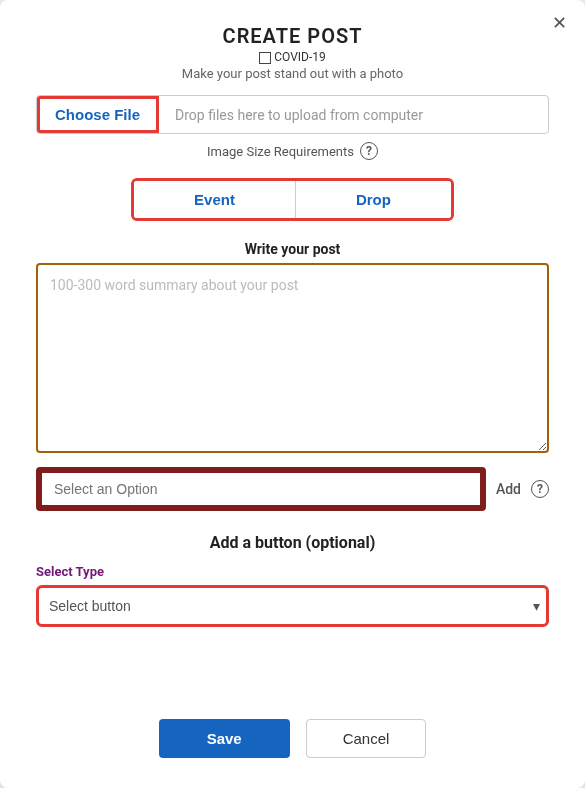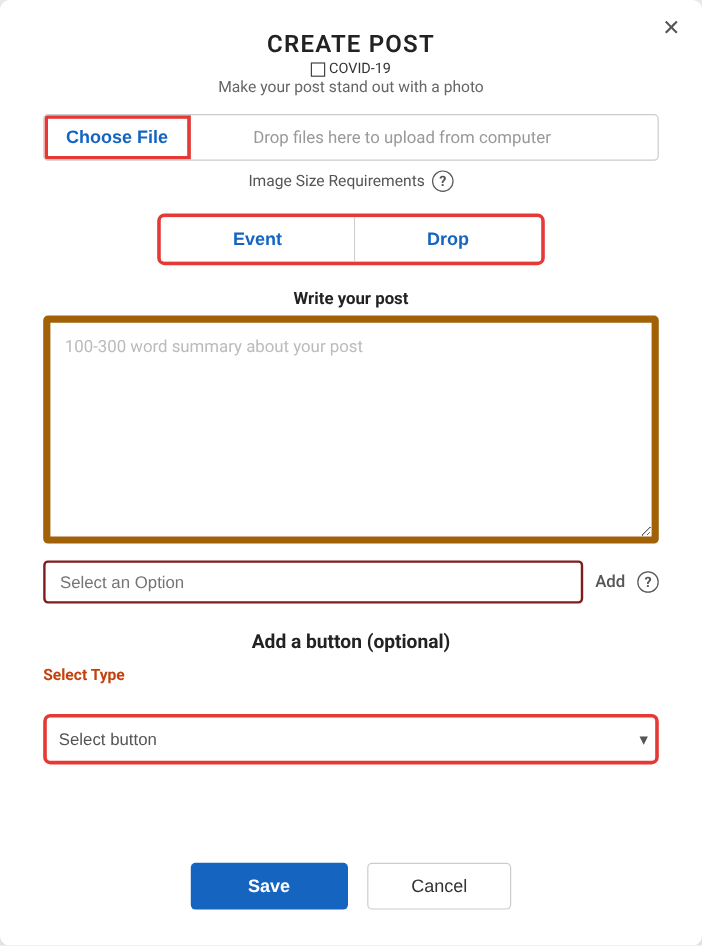--- a/index.html
+++ b/index.html
@@ -71,21 +71,20 @@
     }
 
     
     .file-upload-row {
       display: flex;
       align-items: stretch;
       border: 1px solid #ccc;
       border-radius: 4px;
       overflow: hidden;
       margin-bottom: 8px;
-      gap: 36px;
     }
 
     .choose-file-btn {
       background: #fff;
       border: none;
       border-right: 1px solid #ccc;
       outline: 3px solid #e53935;
       outline-offset: -3px;
       padding: 10px 18px;
       font-size: 15px;
@@ -161,21 +160,21 @@
       text-align: center;
       font-size: 14px;
       font-weight: 700;
       color: #222;
       margin-bottom: 6px;
     }
 
     .post-textarea {
       width: 100%;
       min-height: 190px;
-      border: 6px solid #a16207;
+      border: 2px solid #a16207;
       border-radius: 4px;
       padding: 12px;
       font-size: 14px;
       color: #bbb;
       resize: vertical;
       outline: none;
       font-family: inherit;
       margin-bottom: 14px;
     }
 
@@ -192,21 +191,21 @@
 
     .location-row {
       display: flex;
       align-items: center;
       gap: 10px;
       margin-bottom: 22px;
     }
 
     .location-select {
       flex: 1;
-      border: 2px solid #7f1d1d;
+      border: 6px solid #7f1d1d;
       border-radius: 4px;
       padding: 8px 12px;
       font-size: 14px;
       color: #bbb;
       background: #fff;
       outline: none;
       appearance: none;
     }
 
     .add-link {
@@ -222,22 +221,22 @@
       text-align: center;
       font-size: 16px;
       font-weight: 700;
       color: #222;
       margin-bottom: 12px;
     }
 
     .select-type-label {
       font-size: 13px;
       font-weight: 700;
-      color: #c2410c;
-      margin-bottom: 24px;
+      color: #701a75;
+      margin-bottom: 6px;
     }
 
     .select-button-wrapper {
       border: 3px solid #e53935;
       border-radius: 6px;
       padding: 4px 6px;
       display: inline-flex;
       align-items: center;
       background: #fff;
       margin-bottom: 22px;

